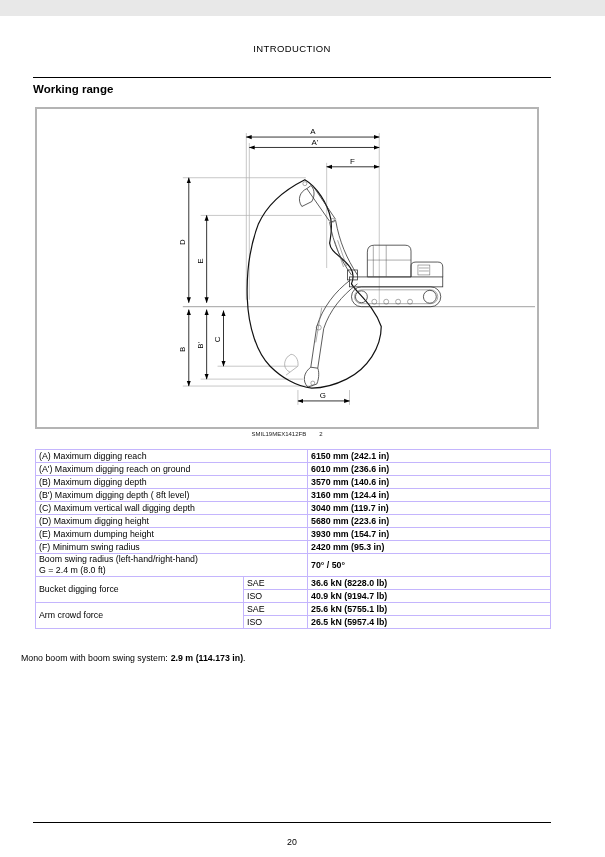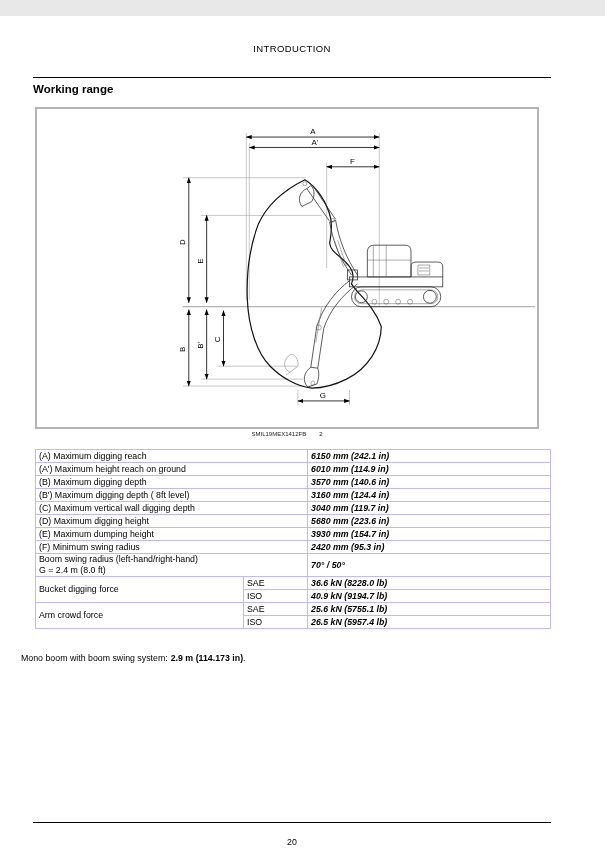--- a/index.html
+++ b/index.html
@@ -11,21 +11,21 @@
   .abs{position:absolute;}
   .hdr-title{left:33px;top:27px;width:518px;text-align:center;font-size:9.5px;letter-spacing:.4px;}
   .hdr-rule{left:33px;top:61px;width:518px;height:0;border-top:1.4px solid #000;}
   .section-title{left:33px;top:67px;font-size:11.5px;font-weight:bold;}
   .fig-box{left:35px;top:91px;width:500px;height:318px;border:2px solid #b4b4b4;background:#fff;}
   .fig-caption{left:35px;top:415px;width:504px;display:flex;justify-content:center;gap:13px;
                font-size:6px;color:#222;}
   .spec-table{position:absolute;left:35px;top:433px;width:515px;border-collapse:collapse;
               font-size:8.8px;table-layout:fixed;border:1.5px solid #000;}
   .spec-table td{border:1px solid #c4b5fd;padding:0 3px;height:12px;line-height:11px;overflow:hidden;white-space:nowrap;}
-  .spec-table td.val{font-weight:bold;font-style:italic;}
+  .spec-table td.val{font-weight:bold;}
   .spec-table td.tall{height:22px;}
   .note-line{left:21px;top:637px;font-size:8.8px;}
   .note-line .nv{font-weight:bold;margin-left:3px;}
   .ftr-rule{left:33px;top:806px;width:518px;height:0;border-top:1px solid #000;}
   .ftr-ref{left:33px;top:810px;width:518px;text-align:center;font-size:8.2px;}
   .ftr-page{left:33px;top:821px;width:518px;text-align:center;font-size:8.8px;}
   .bottom-bar{left:0;top:848px;width:605px;height:4.5px;background:#1c1c1c;}
   svg text{font-family:"Liberation Sans","DejaVu Sans",sans-serif;font-size:8px;fill:#000;}
   svg .dim{stroke:#000;stroke-width:.8;fill:none;}
   svg .ext{stroke:#b0b0b0;stroke-width:.7;fill:none;}
@@ -153,22 +153,22 @@
         <col style="width:208px">
         <col style="width:64px">
         <col style="width:243px">
       </colgroup>
     <tbody>
         <tr>
           <td colspan="2">(A) Maximum digging reach</td>
           <td class="val">6150 mm (242.1 in)</td>
         </tr>
     <tr>
-          <td colspan="2">(A') Maximum height reach on ground</td>
-          <td class="val">6010 mm (114.9 in)</td>
+          <td colspan="2">(A') Maximum digging reach on ground</td>
+          <td class="val">6010 mm (236.6 in)</td>
         </tr>
     <tr>
           <td colspan="2">(B) Maximum digging depth</td>
           <td class="val">3570 mm (140.6 in)</td>
         </tr>
     <tr>
           <td colspan="2">(B') Maximum digging depth ( 8ft level)</td>
           <td class="val">3160 mm (124.4 in)</td>
         </tr>
     <tr>

